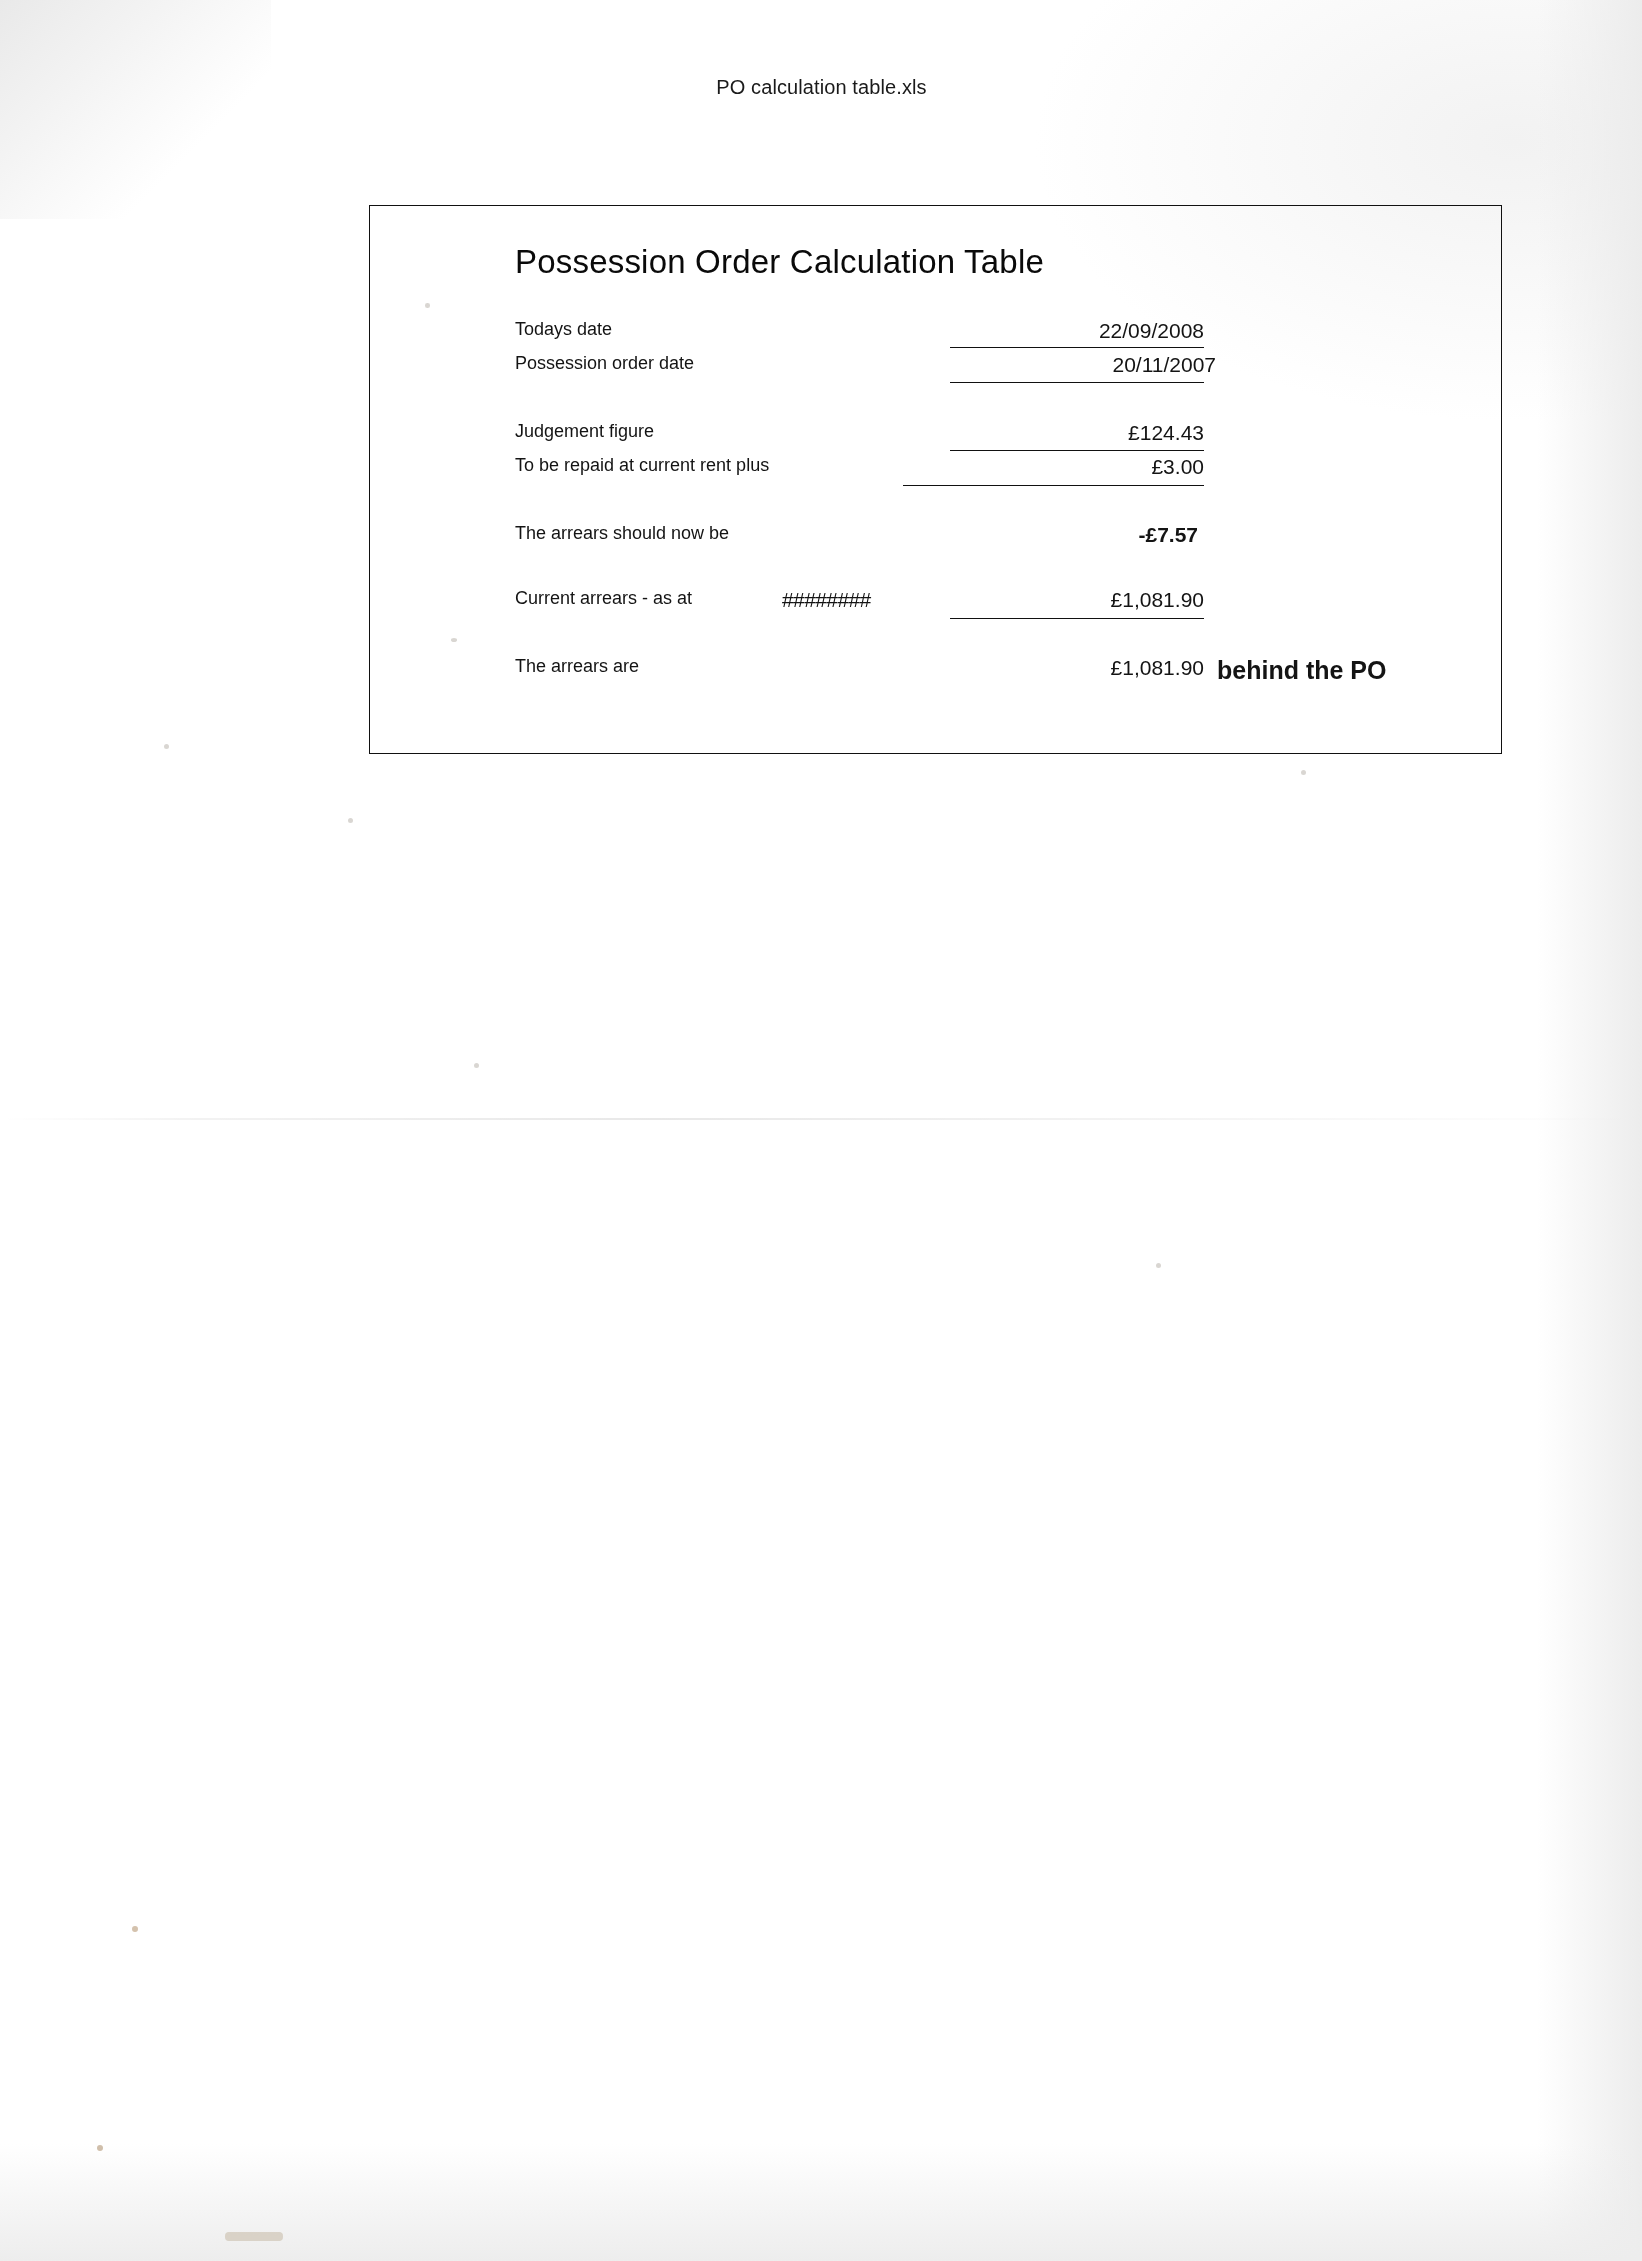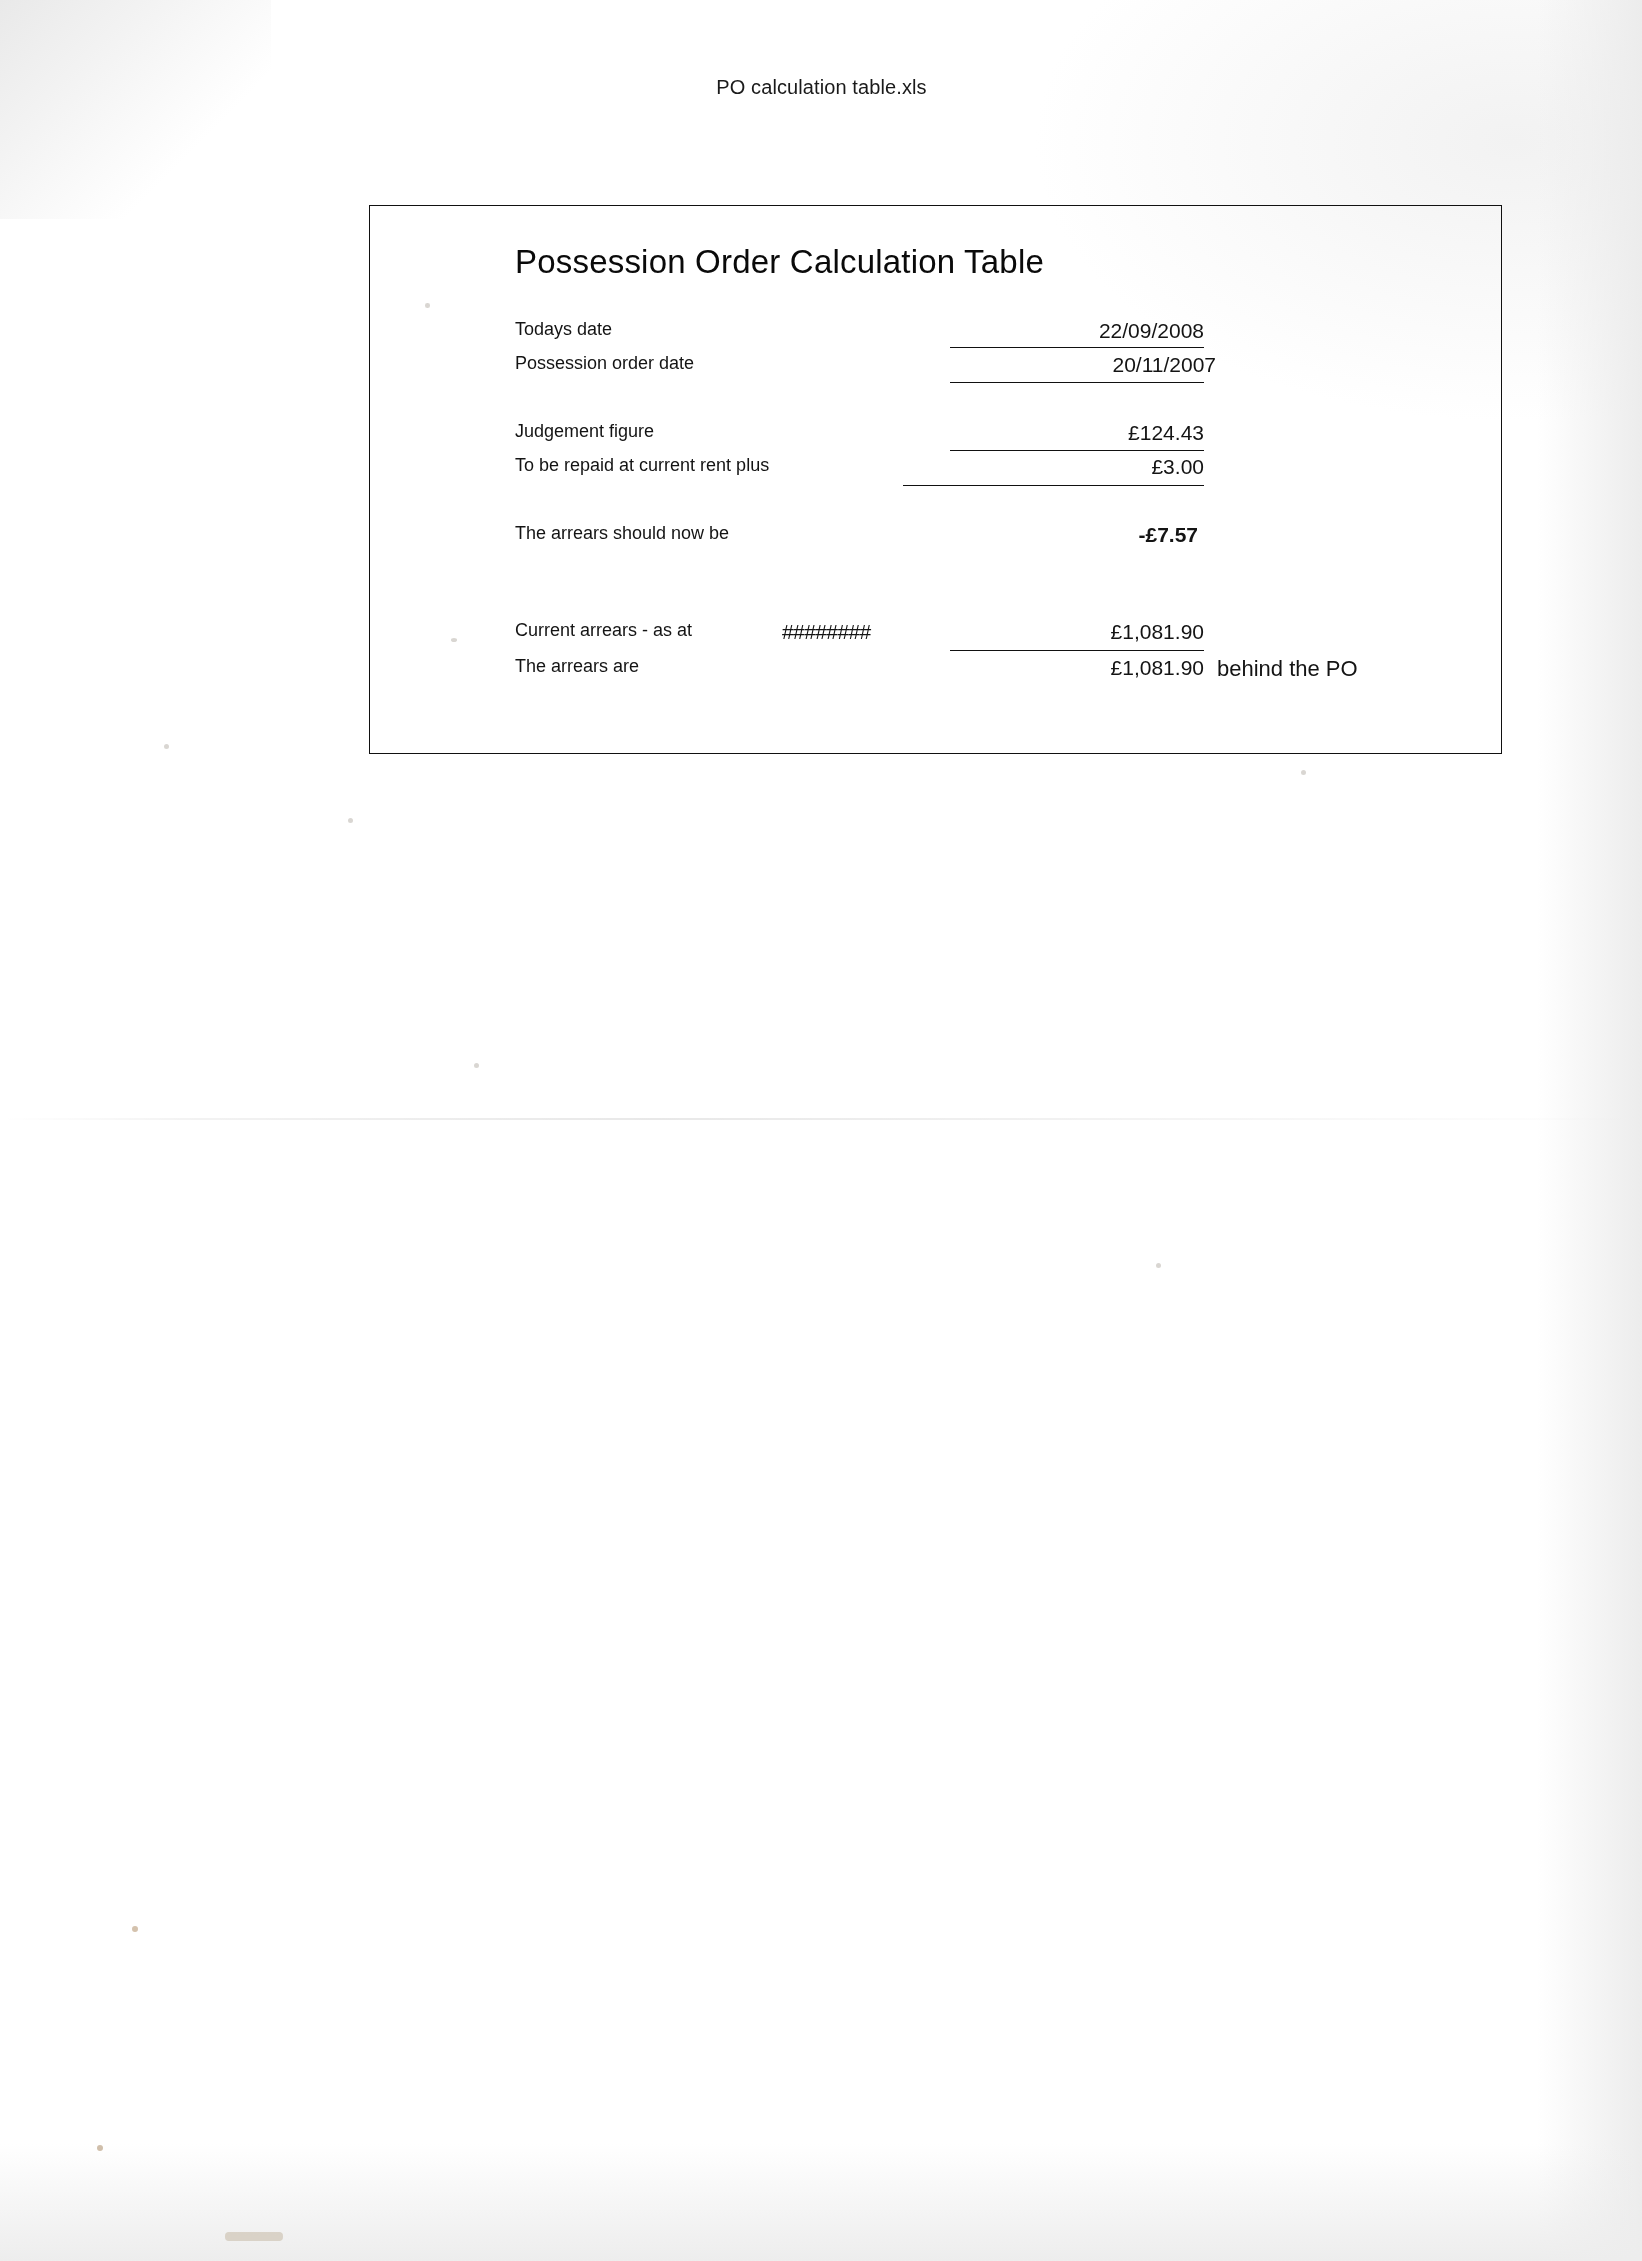--- a/index.html
+++ b/index.html
@@ -110,23 +110,24 @@
   .value.bold {
     font-weight: bold;
   }
   .underline {
     position: absolute;
     height: 1.3px;
     background: #111111;
   }
   .suffix {
     position: absolute;
-    font-size: 22px;
-    color: #141414;
-    white-space: nowrap;
+    font-size: 25px;
+    color: #141414;
+    white-space: nowrap;
+    font-weight: bold;
   }
   .hashes {
     position: absolute;
     font-size: 21px;
     letter-spacing: -0.6px;
     color: #141414;
     white-space: nowrap;
   }
 </style>
 </head>
@@ -178,21 +179,21 @@
       <span class="label">To be repaid at current rent plus</span>
       <span class="value" style="left:580px; width:254px;">£3.00</span>
       <span class="underline" style="left:533px; top:30px; width:301px;"></span>
     </div>
 
     <div class="row" style="top:317px;">
       <span class="label">The arrears should now be</span>
       <span class="value bold" style="left:580px; width:248px;">-£7.57</span>
     </div>
 
-    <div class="row" style="top:382px;margin-top:32px;">
+    <div class="row" style="top:382px;">
       <span class="label">Current arrears - as at</span>
       <span class="hashes" style="left:412px;">########</span>
       <span class="value" style="left:580px; width:254px;">£1,081.90</span>
       <span class="underline" style="left:580px; top:30px; width:254px;"></span>
     </div>
 
     <div class="row" style="top:450px;">
       <span class="label">The arrears are</span>
       <span class="value" style="left:580px; width:254px;">£1,081.90</span>
       <span class="suffix" style="left:847px;">behind the PO</span>

